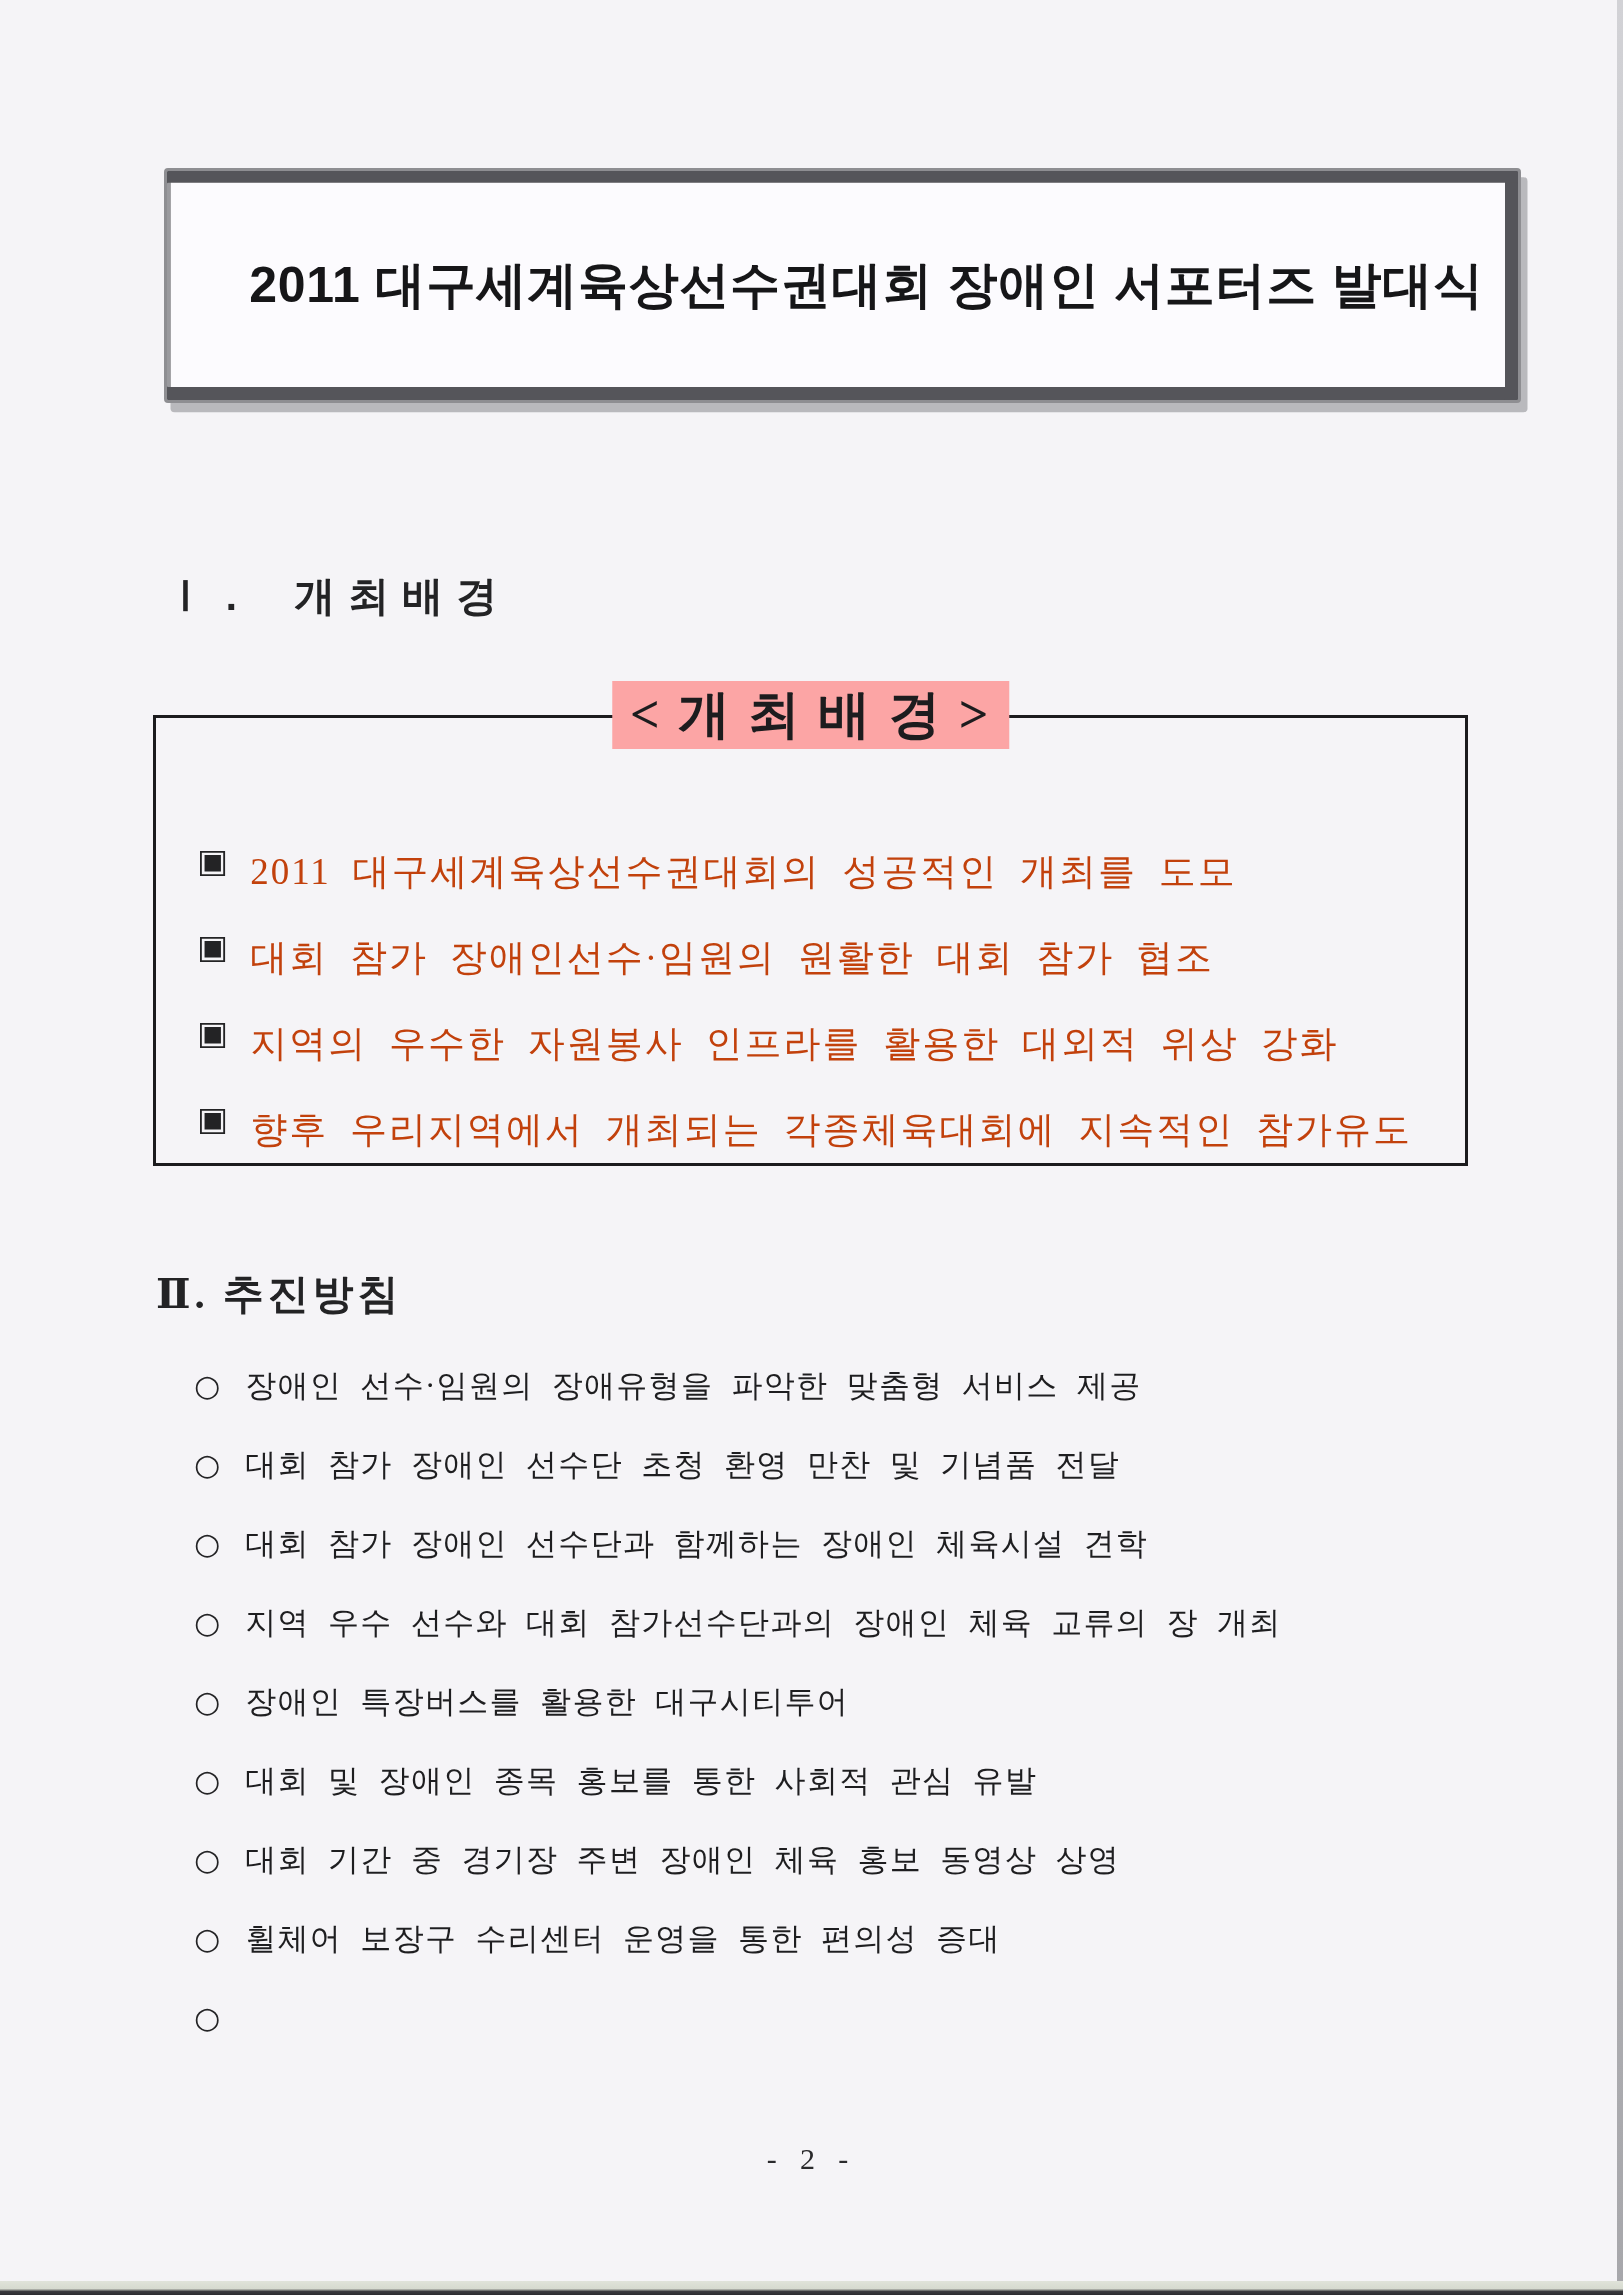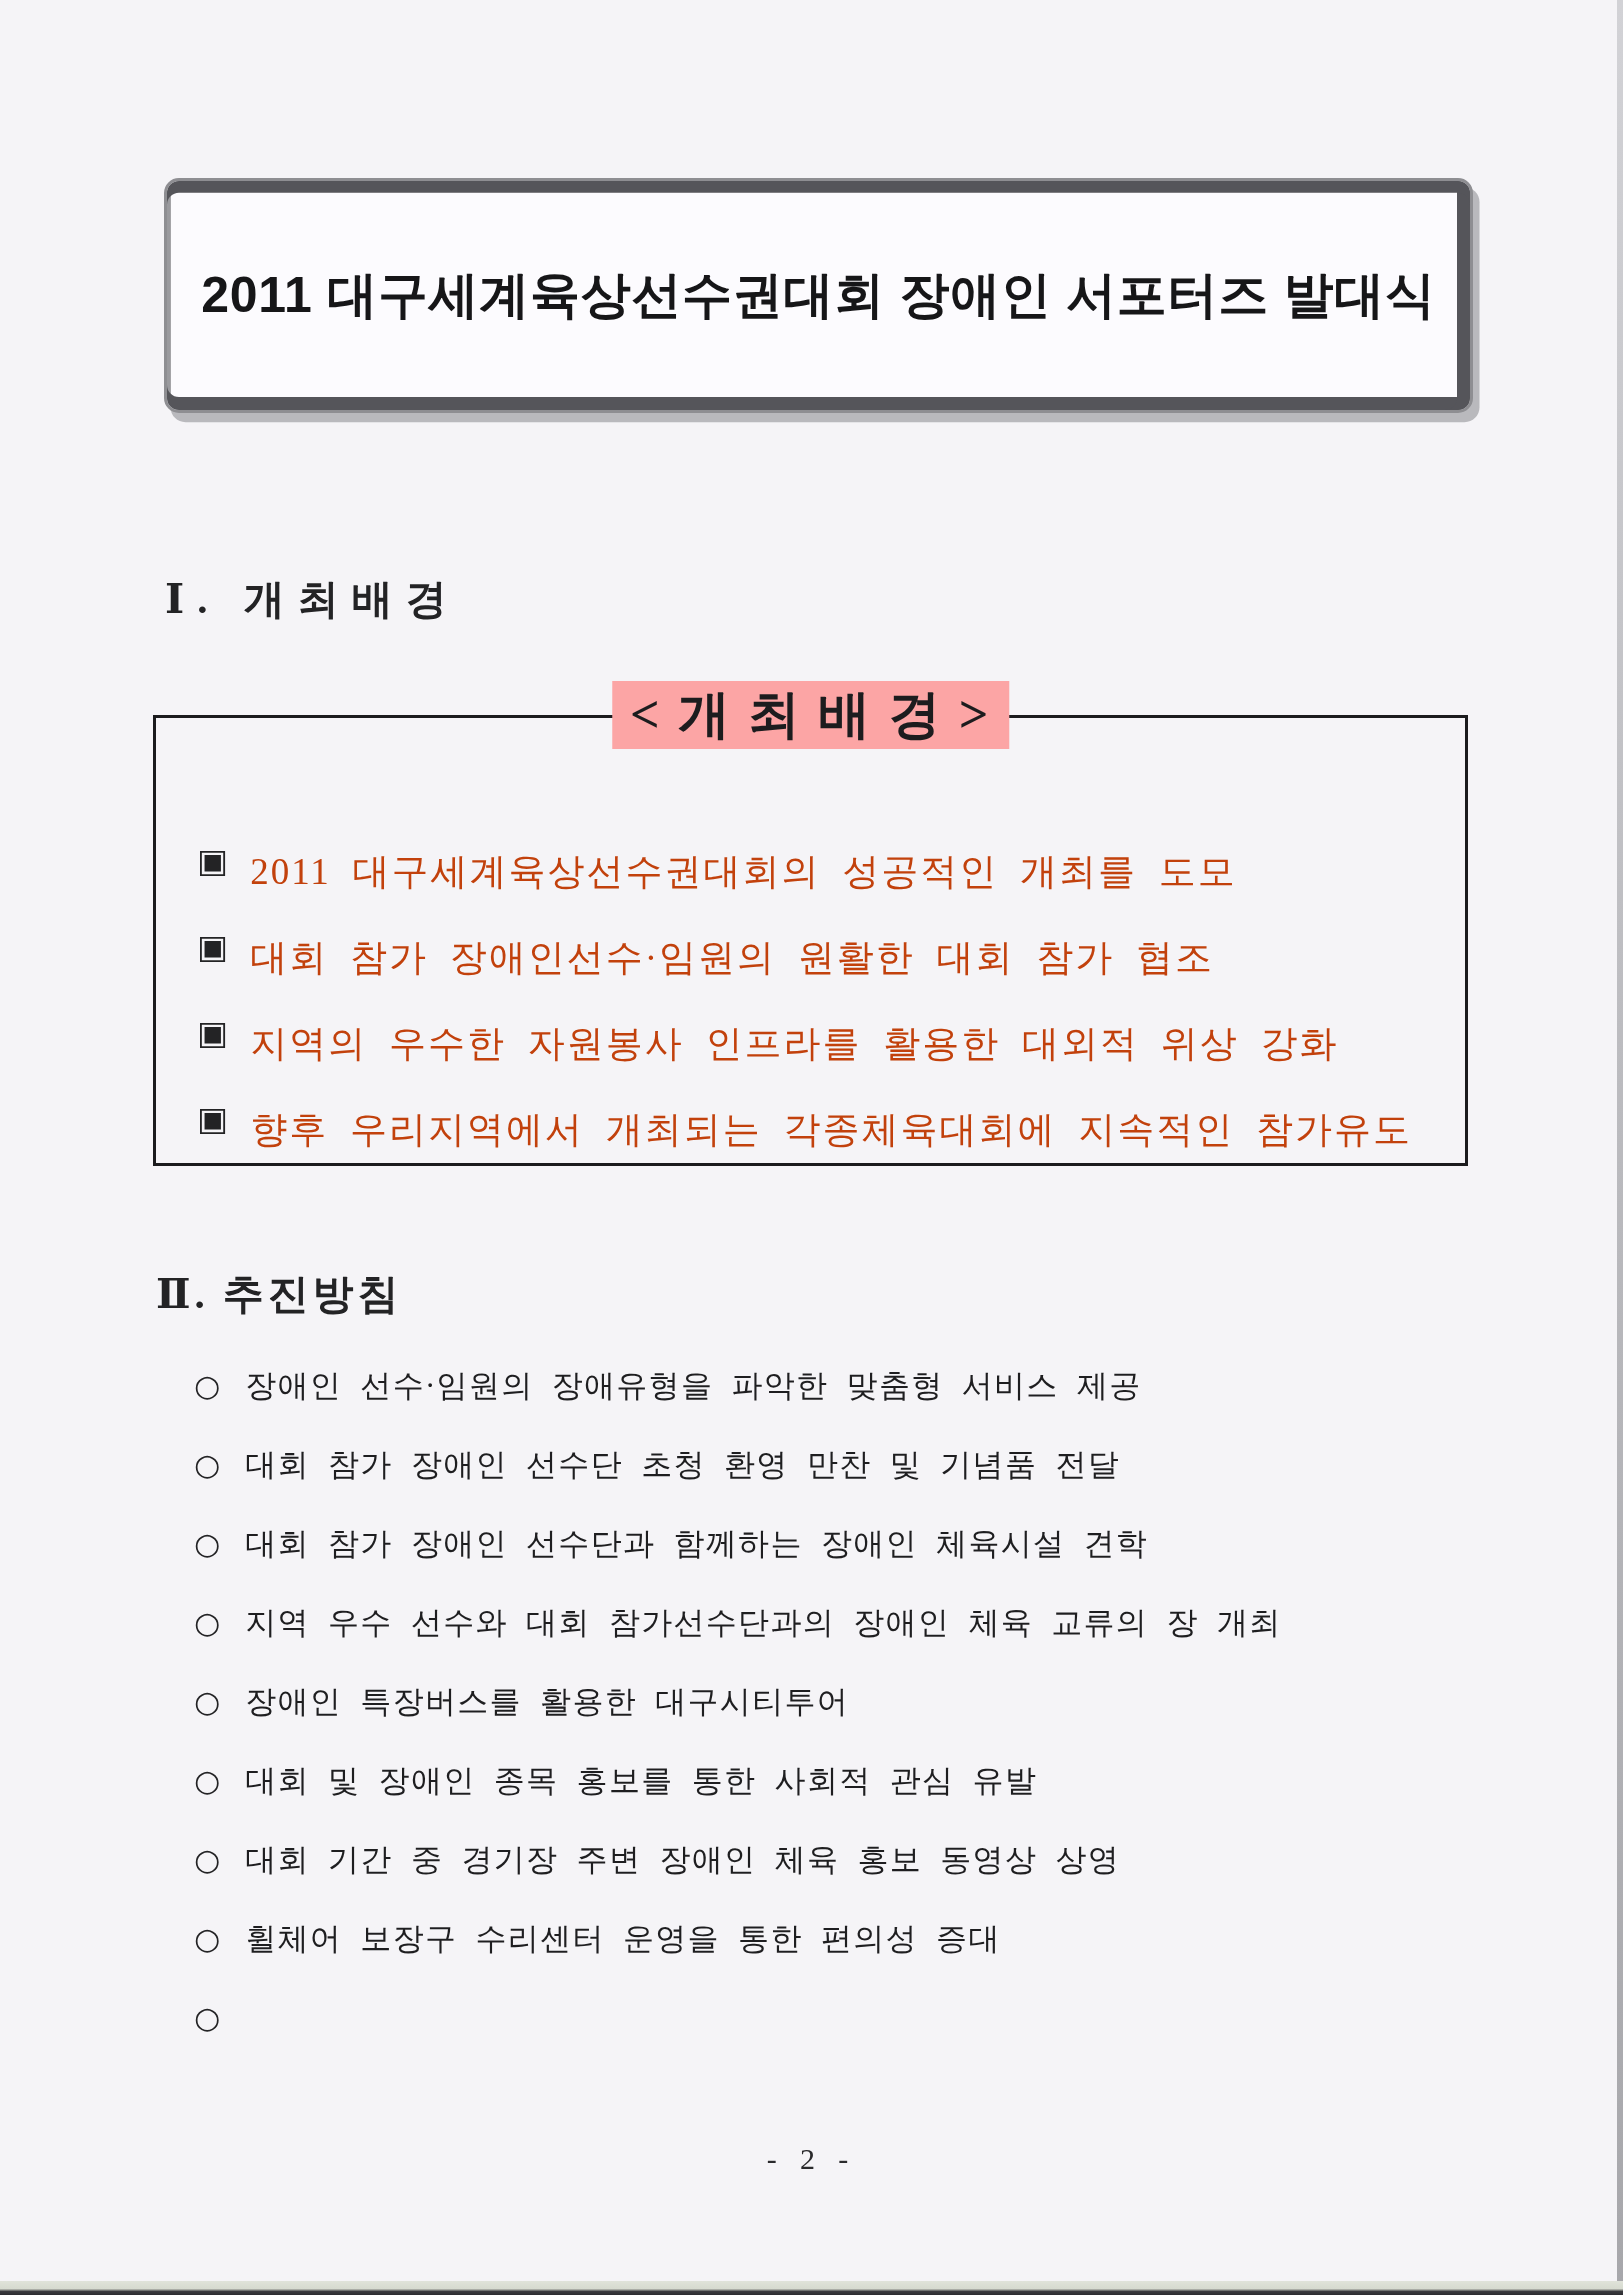--- a/index.html
+++ b/index.html
@@ -7,52 +7,52 @@
     position:relative;
     width:1623px; height:2295px;
     background:#f5f4f7;
     overflow:hidden;
     font-family:"Liberation Serif","DejaVu Serif",serif;
     color:#1e1e20;
   }
 
   
   .title-box {
-    position:absolute; left:164px; top:178px;
+    position:absolute; left:164px; top:168px;
     width:1303px; height:229px;
     background:#fcfbfe;
     border:3.3px solid #8e8e92;
-    border-radius:15px;
+    border-radius:4px;
     box-shadow:
       inset 0 11.8px 0 #55555a,
       inset -13px 0 0 #55555a,
       inset 0 -13px 0 #55555a,
       inset 3.9px 0 0 #9a9a9e,
       6.5px 9.2px 0 #b9b9bd;
-    display:flex; align-items:center; justify-content:center;
+    display:flex; align-items:center; justify-content:center;padding-left:48px;
   }
   .title-text {
     font-family:"Liberation Sans","DejaVu Sans",sans-serif;
     font-weight:800;
     font-size:50px;
     letter-spacing:0.7px;
     color:#161618;
     white-space:nowrap;
   }
 
   
   .sec-heading {
     position:absolute;
     font-size:41px;
     font-weight:700;
     line-height:46px;
     color:#232325;
     white-space:nowrap;
   }
-  .sec-heading.s1 { left:165px; top:576px; letter-spacing:13px; }
+  .sec-heading.s1 { left:165px; top:576px; letter-spacing:13px;font-family:Liberation Mono, monospace; }
   .sec-heading.s2 { left:156px; top:1271px; letter-spacing:3.9px; }
 
   
   .bg-box {
     position:absolute; left:153px; top:715px;
     width:1309px; height:445px;
     border:3.3px solid #1b1b1d;
   }
   .bg-box-title {
     position:absolute; top:-37px; left:50%;

